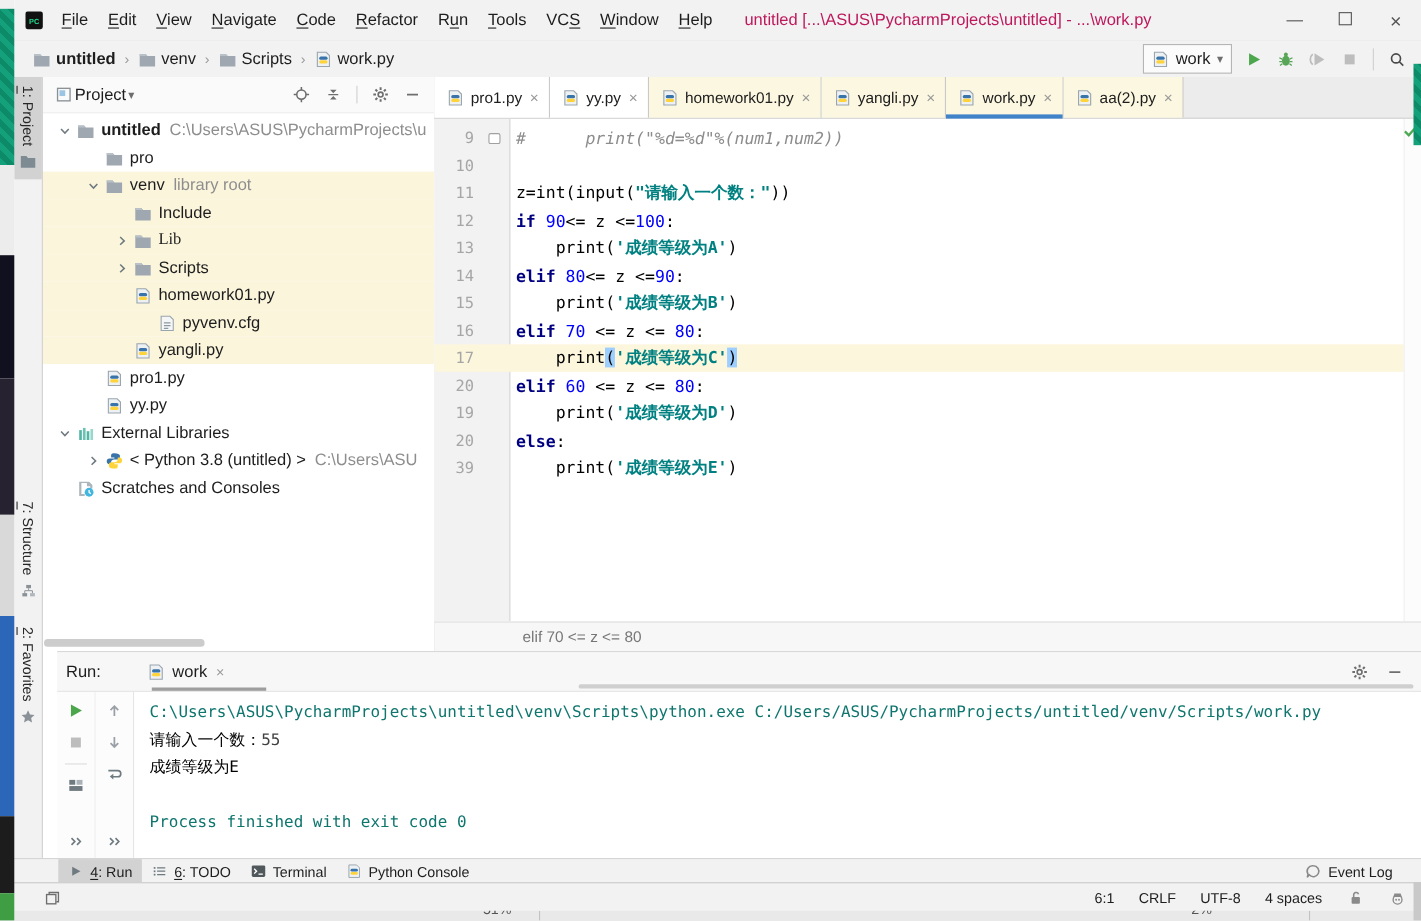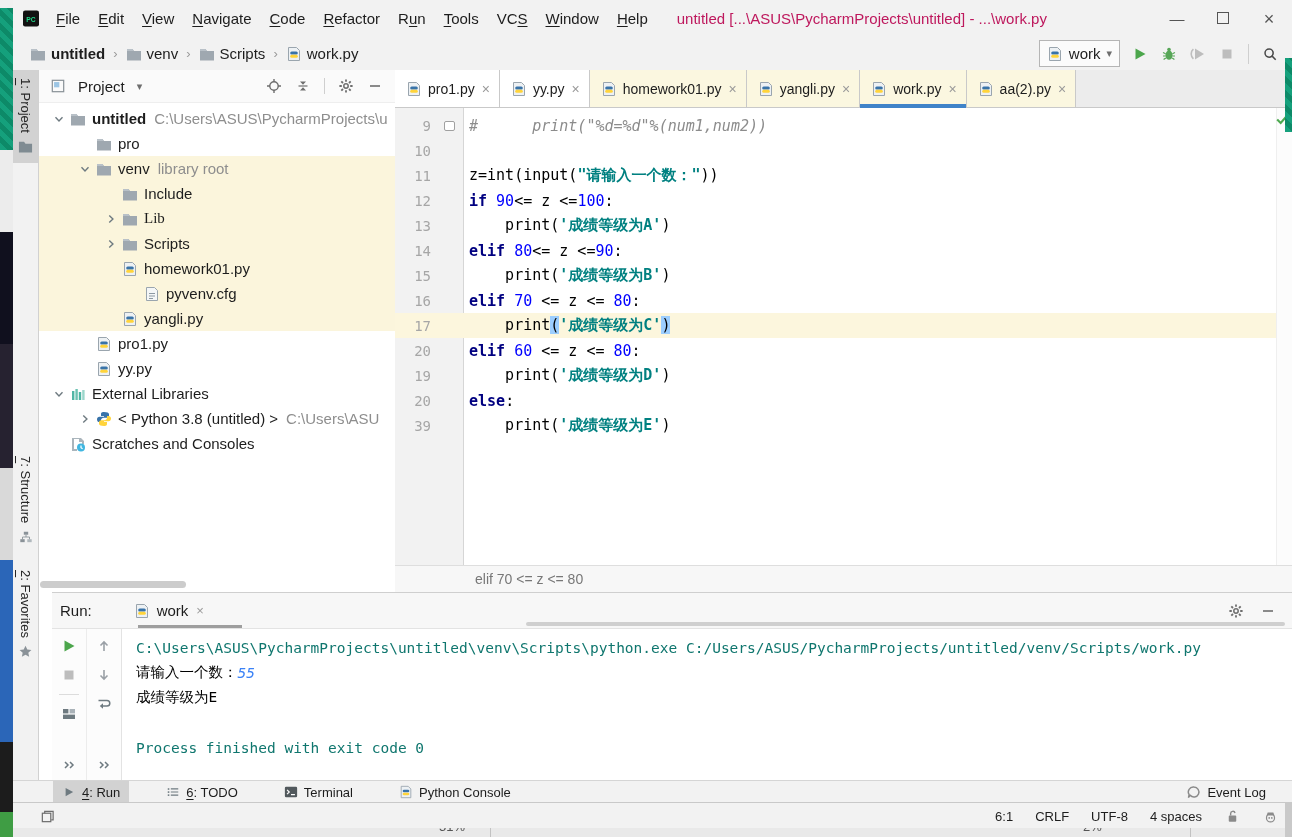--- a/index.html
+++ b/index.html
@@ -48,21 +48,21 @@
   .lb-block{position:absolute;left:0;width:25px;display:flex;flex-direction:column;align-items:center;
             gap:6px;padding:8px 0;}
   .lb-label{writing-mode:vertical-rl;font-size:13px;color:#262626;white-space:nowrap;}
   #lb-top{top:0;background:#d2d2d2;}
   #lb-mid{top:378px;}
   #lb-bot{top:492px;}
 
   
   #project-panel{position:absolute;left:38px;top:70px;width:357px;height:522px;background:#fff;
                  border-right:1px solid #cfcfcf;overflow:hidden;}
-  #project-header{height:32px;display:flex;align-items:center;padding:0 12px 0 12px;gap:12px;
+  #project-header{height:32px;display:flex;align-items:center;padding:0 12px 0 12px;gap:2px;
                   border-bottom:1px solid #eee;background:#fafafa;}
   #project-header .chev{font-size:11px;color:#6e6e6e;}
   #ph-icons{margin-left:auto;display:flex;align-items:center;gap:13px;}
   #project-tree{position:absolute;top:36px;left:0;right:0;bottom:14px;overflow:hidden;}
   .tree-row{height:25px;display:flex;align-items:center;white-space:nowrap;overflow:hidden;cursor:default;}
   .tree-row.hl{background:#FBF5DC;}
   .tree-arrow{width:22px;flex:none;display:flex;justify-content:center;}
   .tree-icon{margin-right:6px;}
   .tree-label.bold{font-weight:bold;}
   .tree-suffix{color:#8e8e8e;margin-left:8px;}
@@ -113,26 +113,26 @@
            padding-top:9px;gap:13px;background:#fcfcfc;}
   #run-col1{left:0;border-right:1px solid #ececec;}
   #run-col2{left:35px;border-right:1px solid #e3e3e3;}
   .col-div{width:20px;height:1px;background:#dcdcdc;margin:-2px 0;}
   .col-bottom{margin-top:auto;margin-bottom:8px;}
   #console{position:absolute;left:70px;top:0;right:0;bottom:0;background:#fff;padding:6px 0 0 14px;overflow:hidden;}
   .console-line{height:25px;display:flex;align-items:center;font-family:"DejaVu Sans Mono",monospace;
                 font-size:14.5px;white-space:pre;}
   .ctok-sys{color:#0f766e;}
   .ctok-pln{color:#000;}
-  .ctok-inp{color:#3b82f6;font-style:italic;}
+  .ctok-inp{color:#404040;}
 
   
   #bottombar{position:absolute;left:13px;right:0;top:780px;height:22px;background:#f2f2f2;
              border-top:1px solid #d5d5d5;display:flex;align-items:center;font-size:13px;}
-  .bb-item{display:flex;align-items:center;gap:6px;padding:0 9px;height:100%;cursor:default;margin-left:28px;}
+  .bb-item{display:flex;align-items:center;gap:6px;padding:0 9px;height:100%;cursor:default;}
   .bb-item.active{background:#d2d2d2;}
   .bb-item:first-child{margin-left:40px;}
   .bb-item .icon{width:14px;height:14px;}
   #eventlog{margin-left:auto;margin-right:26px;display:flex;align-items:center;gap:6px;}
   #statusbar{position:absolute;left:13px;right:0;top:802px;height:26px;background:#f2f2f2;
              border-top:1px solid #c9c9c9;display:flex;align-items:center;font-size:13px;}
   #sb-toggle{margin-left:26px;}
   #sb-right{margin-left:auto;display:flex;align-items:flex-end;gap:22px;margin-right:14px;}
 </style>
 </head>

